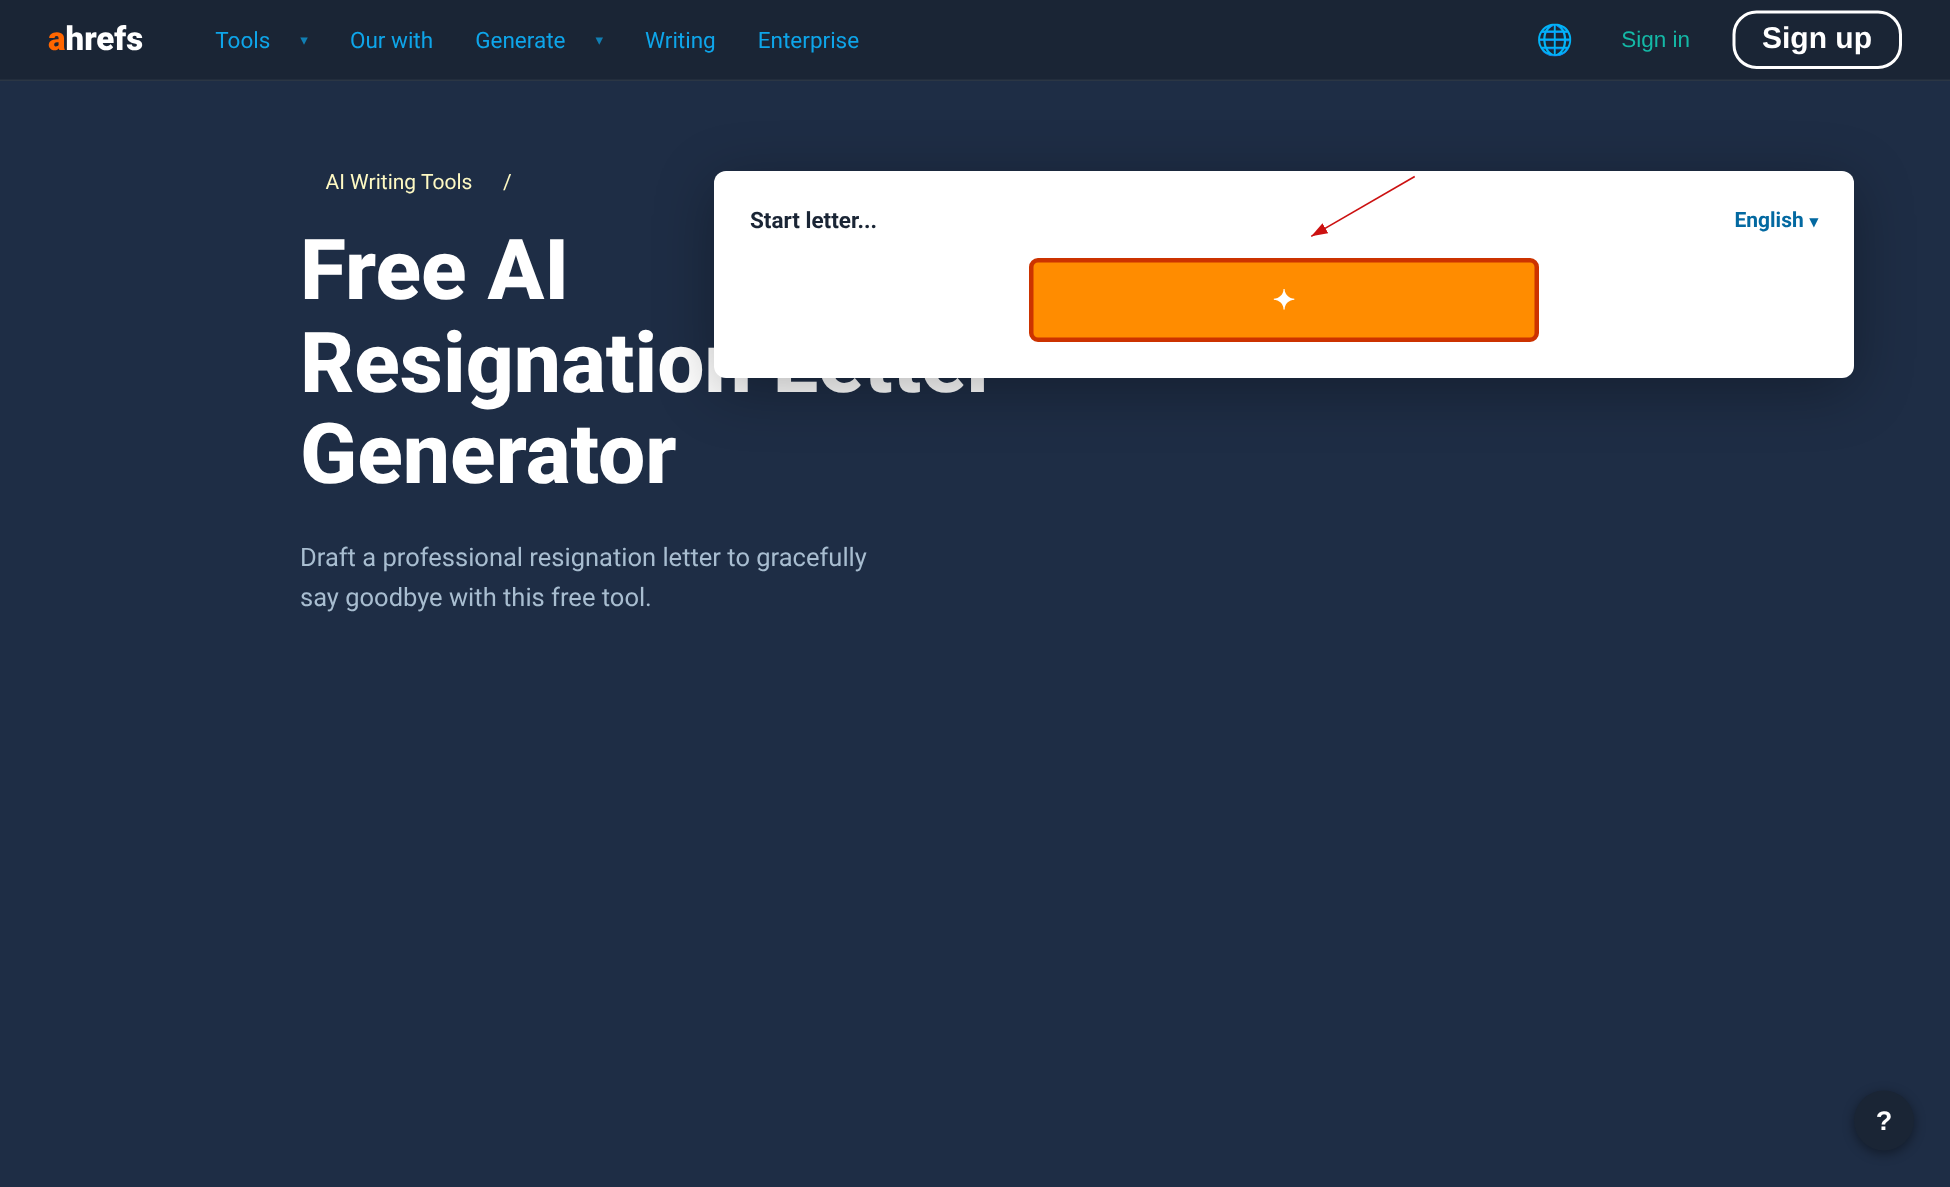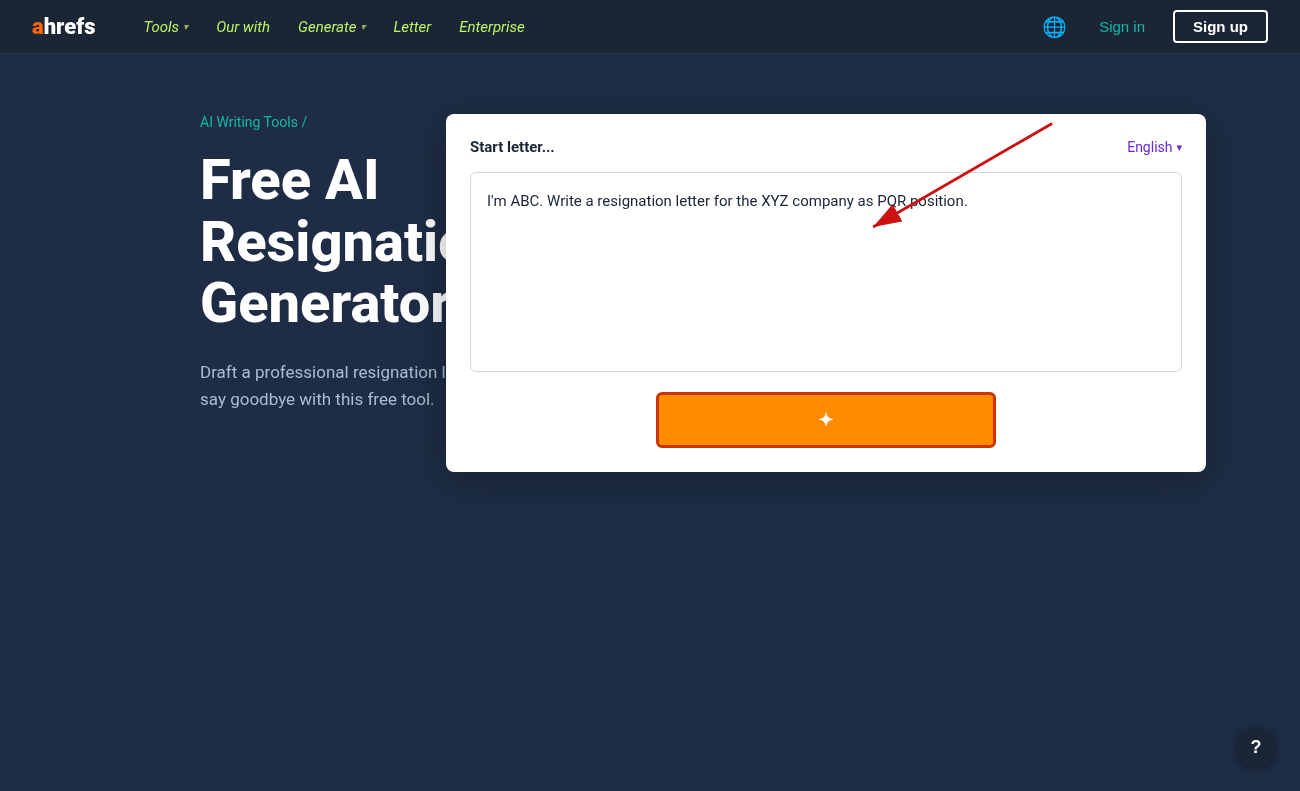--- a/index.html
+++ b/index.html
@@ -37,30 +37,29 @@
       font-weight: 900;
       color: #fff;
     }
     .nav-links {
       display: flex;
       align-items: center;
       gap: 4px;
       flex: 1;
     }
     .nav-item {
-      color: #bef264;
+      color: #0ea5e9;
       font-size: 15px;
       padding: 6px 12px;
       cursor: pointer;
       display: flex;
       align-items: center;
-      gap: 4px;
+      gap: 20px;
       border-radius: 4px;
       text-decoration: none;
-      font-style: italic;
     }
     .nav-item .chevron {
       font-size: 10px;
       opacity: 0.7;
     }
     .nav-right {
       display: flex;
       align-items: center;
       gap: 16px;
     }
@@ -82,46 +81,46 @@
       border: none;
       color: #14b8a6;
       font-size: 15px;
       cursor: pointer;
       padding: 6px 12px;
     }
     .signup-btn {
       background: transparent;
       border: 2px solid #fff;
       color: #fff;
-      font-size: 15px;
+      font-size: 20px;
       font-weight: 600;
       cursor: pointer;
       padding: 6px 18px;
-      border-radius: 4px;
+      border-radius: 16px;
     }
 
     
     .main {
       display: flex;
       padding: 60px 80px 40px 200px;
       gap: 60px;
       position: relative;
     }
 
     .left-section {
       flex: 0 0 auto;
       max-width: 480px;
     }
 
     .breadcrumb {
       font-size: 14px;
       color: #8ba3bc;
       margin-bottom: 20px;
     }
-    .breadcrumb span { color: #14b8a6; }
+    .breadcrumb span { color: #fef9c3; margin-left: 17px; }
 
     .page-title {
       font-size: 56px;
       font-weight: 800;
       line-height: 1.1;
       color: #fff;
       margin-bottom: 24px;
     }
 
     .page-desc {
@@ -131,43 +130,44 @@
       max-width: 380px;
     }
 
     
     .tool-card {
       background: #fff;
       border-radius: 8px;
       padding: 24px;
       width: 760px;
       position: absolute;
-      right: 94px;
+      right: 64px;
       top: 60px;
       box-shadow: 0 8px 40px rgba(0,0,0,0.3);
     }
 
     .card-header {
       display: flex;
       justify-content: space-between;
       align-items: center;
       margin-bottom: 16px;
     }
     .card-label {
       font-size: 15px;
       font-weight: 700;
       color: #1a2535;
     }
     .lang-select {
       display: flex;
       align-items: center;
       gap: 4px;
       font-size: 14px;
-      color: #6d28d9;
-      cursor: pointer;
+      color: #0369a1;
+      cursor: pointer;
+      font-weight: bold;
     }
     .lang-select .chevron { font-size: 11px; }
 
     .text-area {
       width: 100%;
       border: 1.5px solid #d0d8e0;
       border-radius: 6px;
       padding: 16px;
       font-size: 15px;
       color: #1a2535;
@@ -247,21 +247,21 @@
       <span class="chevron">▾</span>
     </a>
     <a class="nav-item" href="#">
       <span>Our with</span>
     </a>
     <a class="nav-item" href="#">
       <span>Generate</span>
       <span class="chevron">▾</span>
     </a>
     <a class="nav-item" href="#">
-      <span>Letter</span>
+      <span>Writing</span>
     </a>
     <a class="nav-item" href="#">
       <span>Enterprise</span>
     </a>
   </div>
   <div class="nav-right">
     <button class="globe-btn">
       <span>🌐</span>
     </button>
     <button class="signin-btn">Sign in</button>
@@ -281,21 +281,20 @@
   </div>
 
   <div class="tool-card">
     <div class="card-header">
       <span class="card-label">Start letter...</span>
       <div class="lang-select">
         <span>English</span>
         <span class="chevron">▾</span>
       </div>
     </div>
-    <textarea class="text-area" style="">I'm ABC. Write a resignation letter for the XYZ company as PQR position.</textarea>
     <div class="card-footer">
       <button class="generate-btn">
         <span class="sparkle-icon">✦</span>
       </button>
     </div>
 
     
     <svg class="arrow-container" viewBox="0 0 760 380" xmlns="http://www.w3.org/2000/svg" style="position:absolute;top:0;left:0;width:100%;height:100%;pointer-events:none;">
       <defs>
         <marker id="arrowhead" markerWidth="10" markerHeight="7" refX="10" refY="3.5" orient="auto">

